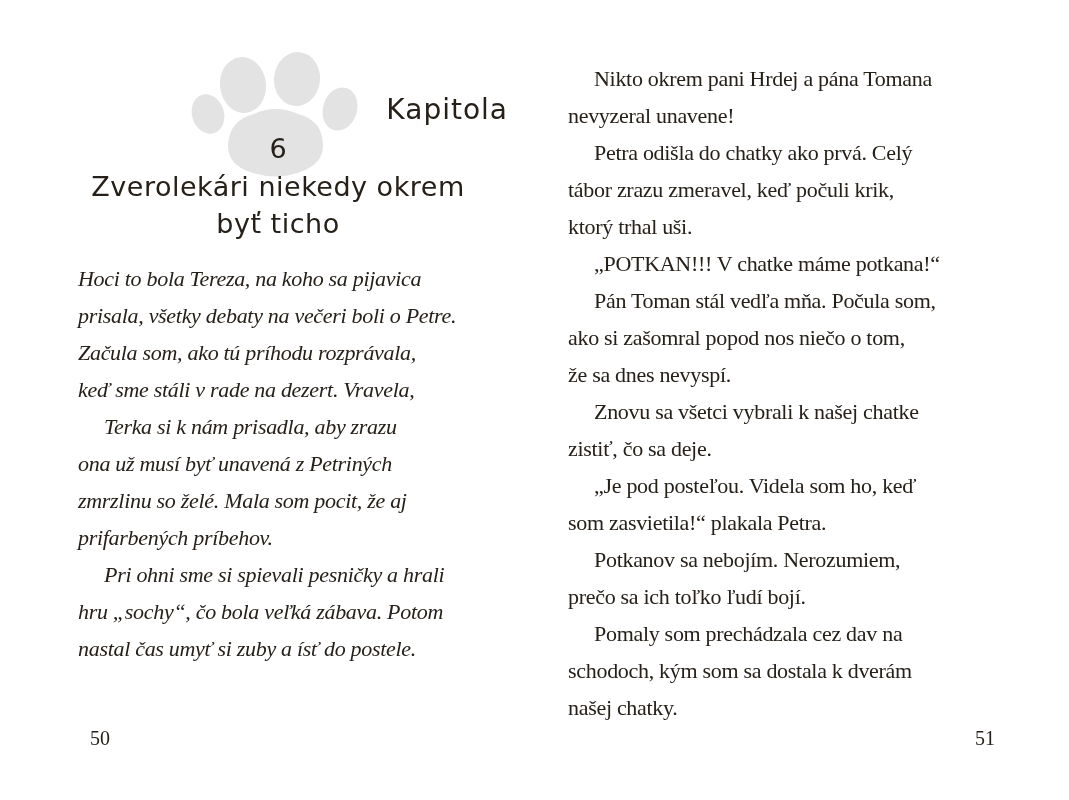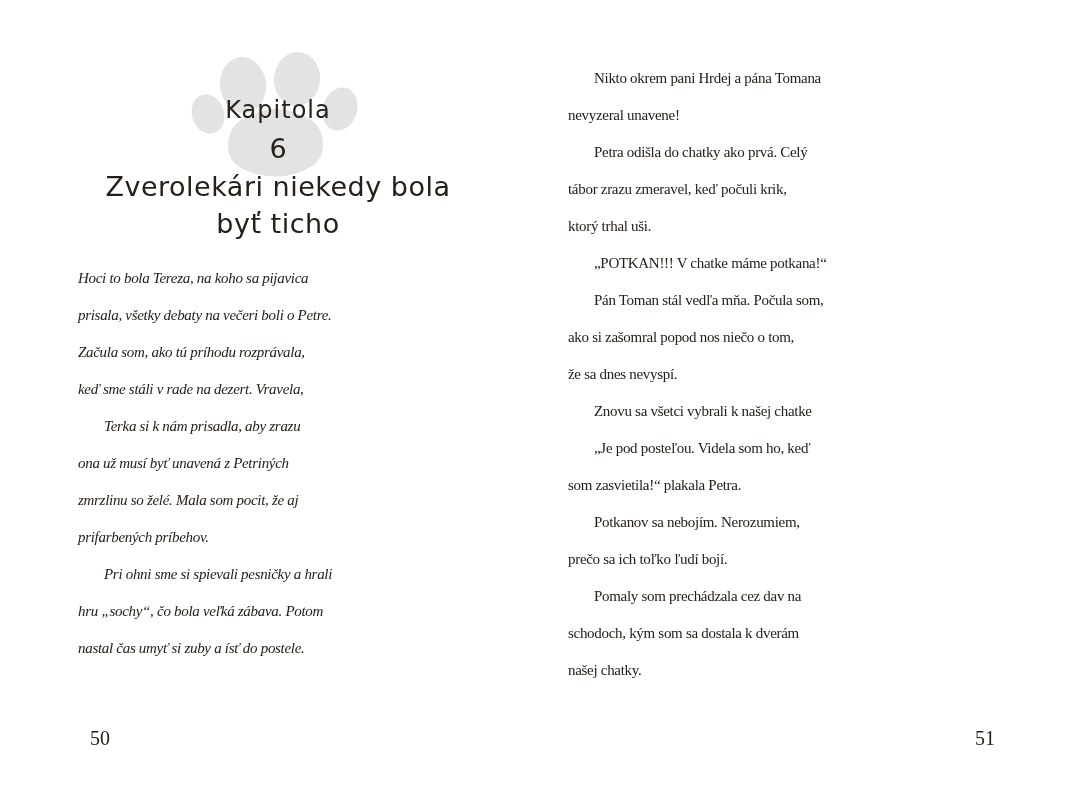--- a/index.html
+++ b/index.html
@@ -31,37 +31,38 @@
     position:absolute;
     left:48px;
     top:90px;
     width:460px;
     text-align:center;
     z-index:1;
     font-family:"DejaVu Sans","Liberation Sans",sans-serif;
     color:var(--text-color);
   }
   .chapter-head .k{
-    font-size:24px;
+    font-size:28px;
     line-height:40px;
     letter-spacing:1px;
+    text-align:right;
   }
   .chapter-head .n{
     font-size:27px;
     line-height:38px;
   }
   .chapter-head .t{
     font-size:27px;
     line-height:37px;
     letter-spacing:0.5px;
   }
   
   .body{
     position:absolute;
-    font-size:15px;
+    font-size:22px;
     line-height:37px;
     letter-spacing:-0.3px;
     white-space:nowrap;
   }
   .body-left{
     left:78px;
     top:260px;
     width:392px;
     font-style:italic;
   }
@@ -96,21 +97,21 @@
         <ellipse cx="53" cy="33" rx="23" ry="28" transform="rotate(-7 53 33)" fill="#e3e3e3"></ellipse>
         <ellipse cx="107" cy="27" rx="23" ry="27" transform="rotate(6 107 27)" fill="#e3e3e3"></ellipse>
         <ellipse cx="150" cy="57" rx="17" ry="22" transform="rotate(17 150 57)" fill="#e3e3e3"></ellipse>
         <path d="M 38 92 Q 40 68 64 62 Q 85 52 108 62 Q 132 68 133 92 Q 134 112 110 120 Q 85 129 60 120 Q 37 112 38 92 Z" fill="#e3e3e3"></path>
       </g>
     </svg>
 
     <div class="chapter-head">
       <div class="k">Kapitola</div>
       <div class="n">6</div>
-      <div class="t">Zverolekári niekedy bola</div>
+      <div class="t">Zverolekári niekedy okrem</div>
       <div class="t">byť ticho</div>
     </div>
 
     <div class="body body-left">
         <div class="paragraph">
           <div class="line">Hoci to bola Tereza, na koho sa pijavica</div>
           <div class="line">prisala, všetky debaty na večeri boli o Petre.</div>
           <div class="line">Začula som, ako tú príhodu rozprávala,</div>
           <div class="line">keď sme stáli v rade na dezert. Vravela,</div>
         </div>
@@ -144,20 +145,21 @@
         <div class="paragraph">
           <div class="line indent">„POTKAN!!! V chatke máme potkana!“</div>
         </div>
         <div class="paragraph">
           <div class="line indent">Pán Toman stál vedľa mňa. Počula som,</div>
           <div class="line">ako si zašomral popod nos niečo o tom,</div>
           <div class="line">že sa dnes nevyspí.</div>
         </div>
         <div class="paragraph">
           <div class="line indent">Znovu sa všetci vybrali k našej chatke</div>
+          <div class="line">zistiť, čo sa deje.</div>
         </div>
         <div class="paragraph">
           <div class="line indent">„Je pod posteľou. Videla som ho, keď</div>
           <div class="line">som zasvietila!“ plakala Petra.</div>
         </div>
         <div class="paragraph">
           <div class="line indent">Potkanov sa nebojím. Nerozumiem,</div>
           <div class="line">prečo sa ich toľko ľudí bojí.</div>
         </div>
         <div class="paragraph">

